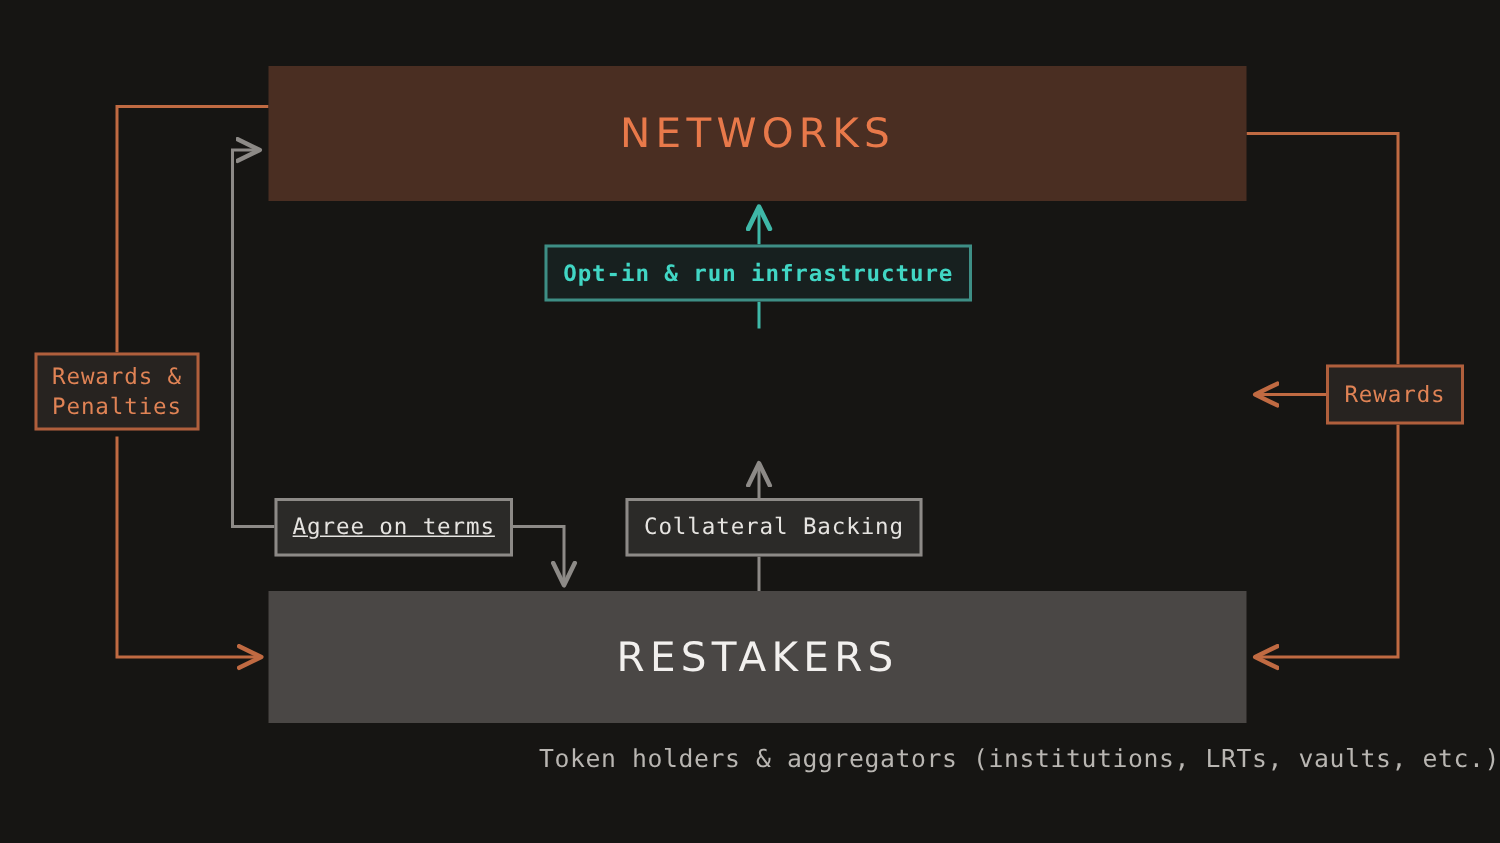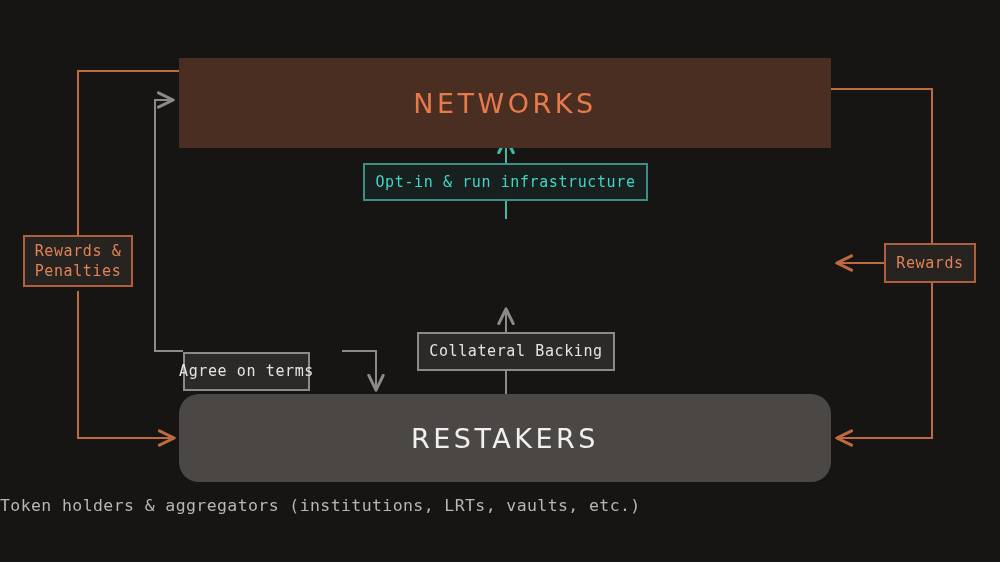--- a/index.html
+++ b/index.html
@@ -36,34 +36,33 @@
     box-sizing: border-box;
     display: flex;
     align-items: center;
     justify-content: center;
     letter-spacing: 3.5px;
     font-size: 27px;
     font-family: "DejaVu Sans", "Liberation Sans", sans-serif;
     font-weight: 400;
   }
   #layer-networks {
-    left: 179px; top: 58px; width: 652px; height: 90px;
+    left: 179px; top: 44px; width: 652px; height: 90px;
     background: #4a2e22;
     color: #e8794a;
   }
   #layer-operators {
     left: 179px; top: 219px; width: 652px; height: 88px;
     background: #1e4540;
     color: #2fe3cf;
   }
   #layer-restakers {
     left: 179px; top: 394px; width: 652px; height: 88px;
     background: #4a4745;
     color: #f2f0ee;
-    border-radius: 20px;
   }
 
   
   .chip {
     position: absolute;
     box-sizing: border-box;
     display: flex;
     align-items: center;
     justify-content: center;
     text-align: center;
@@ -83,32 +82,32 @@
     background: #2b2a28;
     border-color: #8d8a87;
     color: #e6e4e1;
   }
   .chip-orange {
     background: #272320;
     border-color: #b05f3c;
     color: #e08355;
   }
 
-  #chip-optin     { left: 363px; top: 163px; width: 285px; height: 38px; }
-  #chip-agree     { left: 183px; top: 352px; width: 127px; height: 39px; }
+  #chip-optin     { left: 363px; top: 163px; width: 285px; height: 38px; font-weight: bold; }
+  #chip-agree     { left: 183px; top: 332px; width: 159px; height: 39px; text-decoration: underline; }
   #chip-collateral{ left: 417px; top: 332px; width: 198px; height: 39px; }
   #chip-rewards-penalties { left: 23px;  top: 235px; width: 110px; height: 52px; }
   #chip-rewards   { left: 884px; top: 243px; width: 92px;  height: 40px; }
 
   
   #caption {
     position: absolute;
     left: 0; top: 496px;
     width: 1000px;
-    text-align: left;
+    text-align: right;
     font-size: 16.5px;
     letter-spacing: 0.4px;
     color: #b9b6b2;
     white-space: pre;
   }
 </style>
 </head>
 <body style="background: rgb(22, 21, 19);">
 
 <div id="stage">

